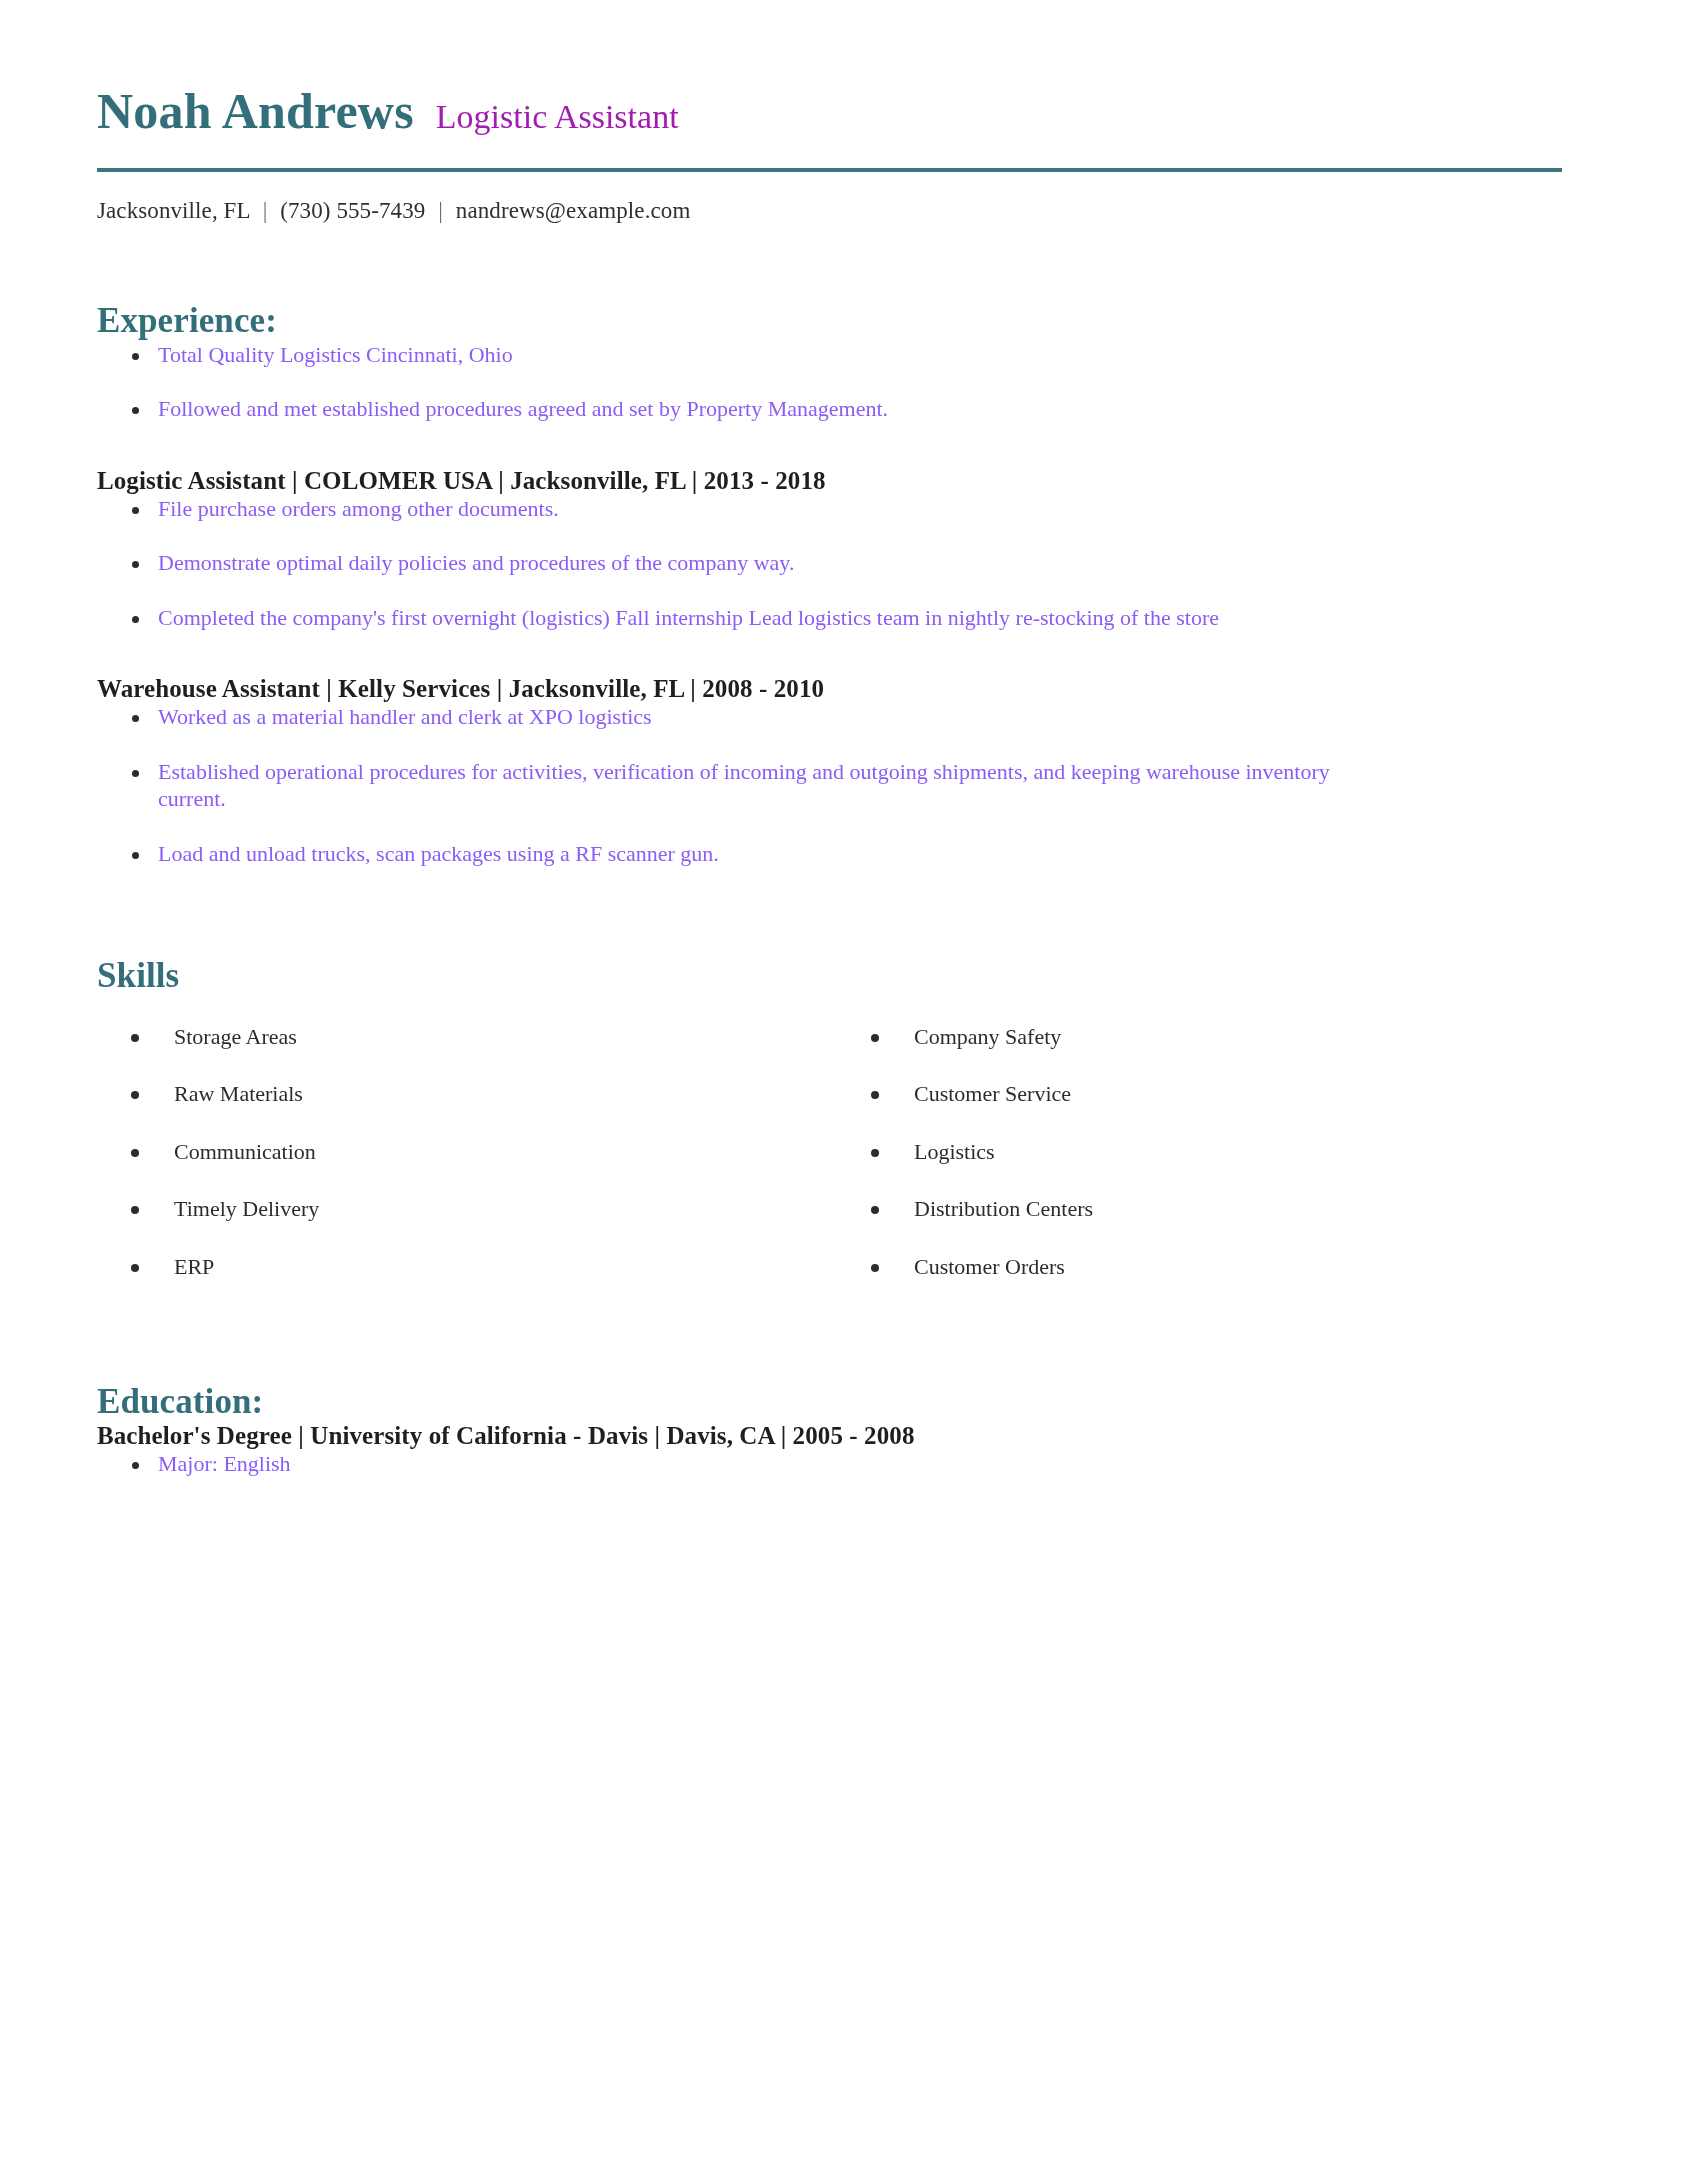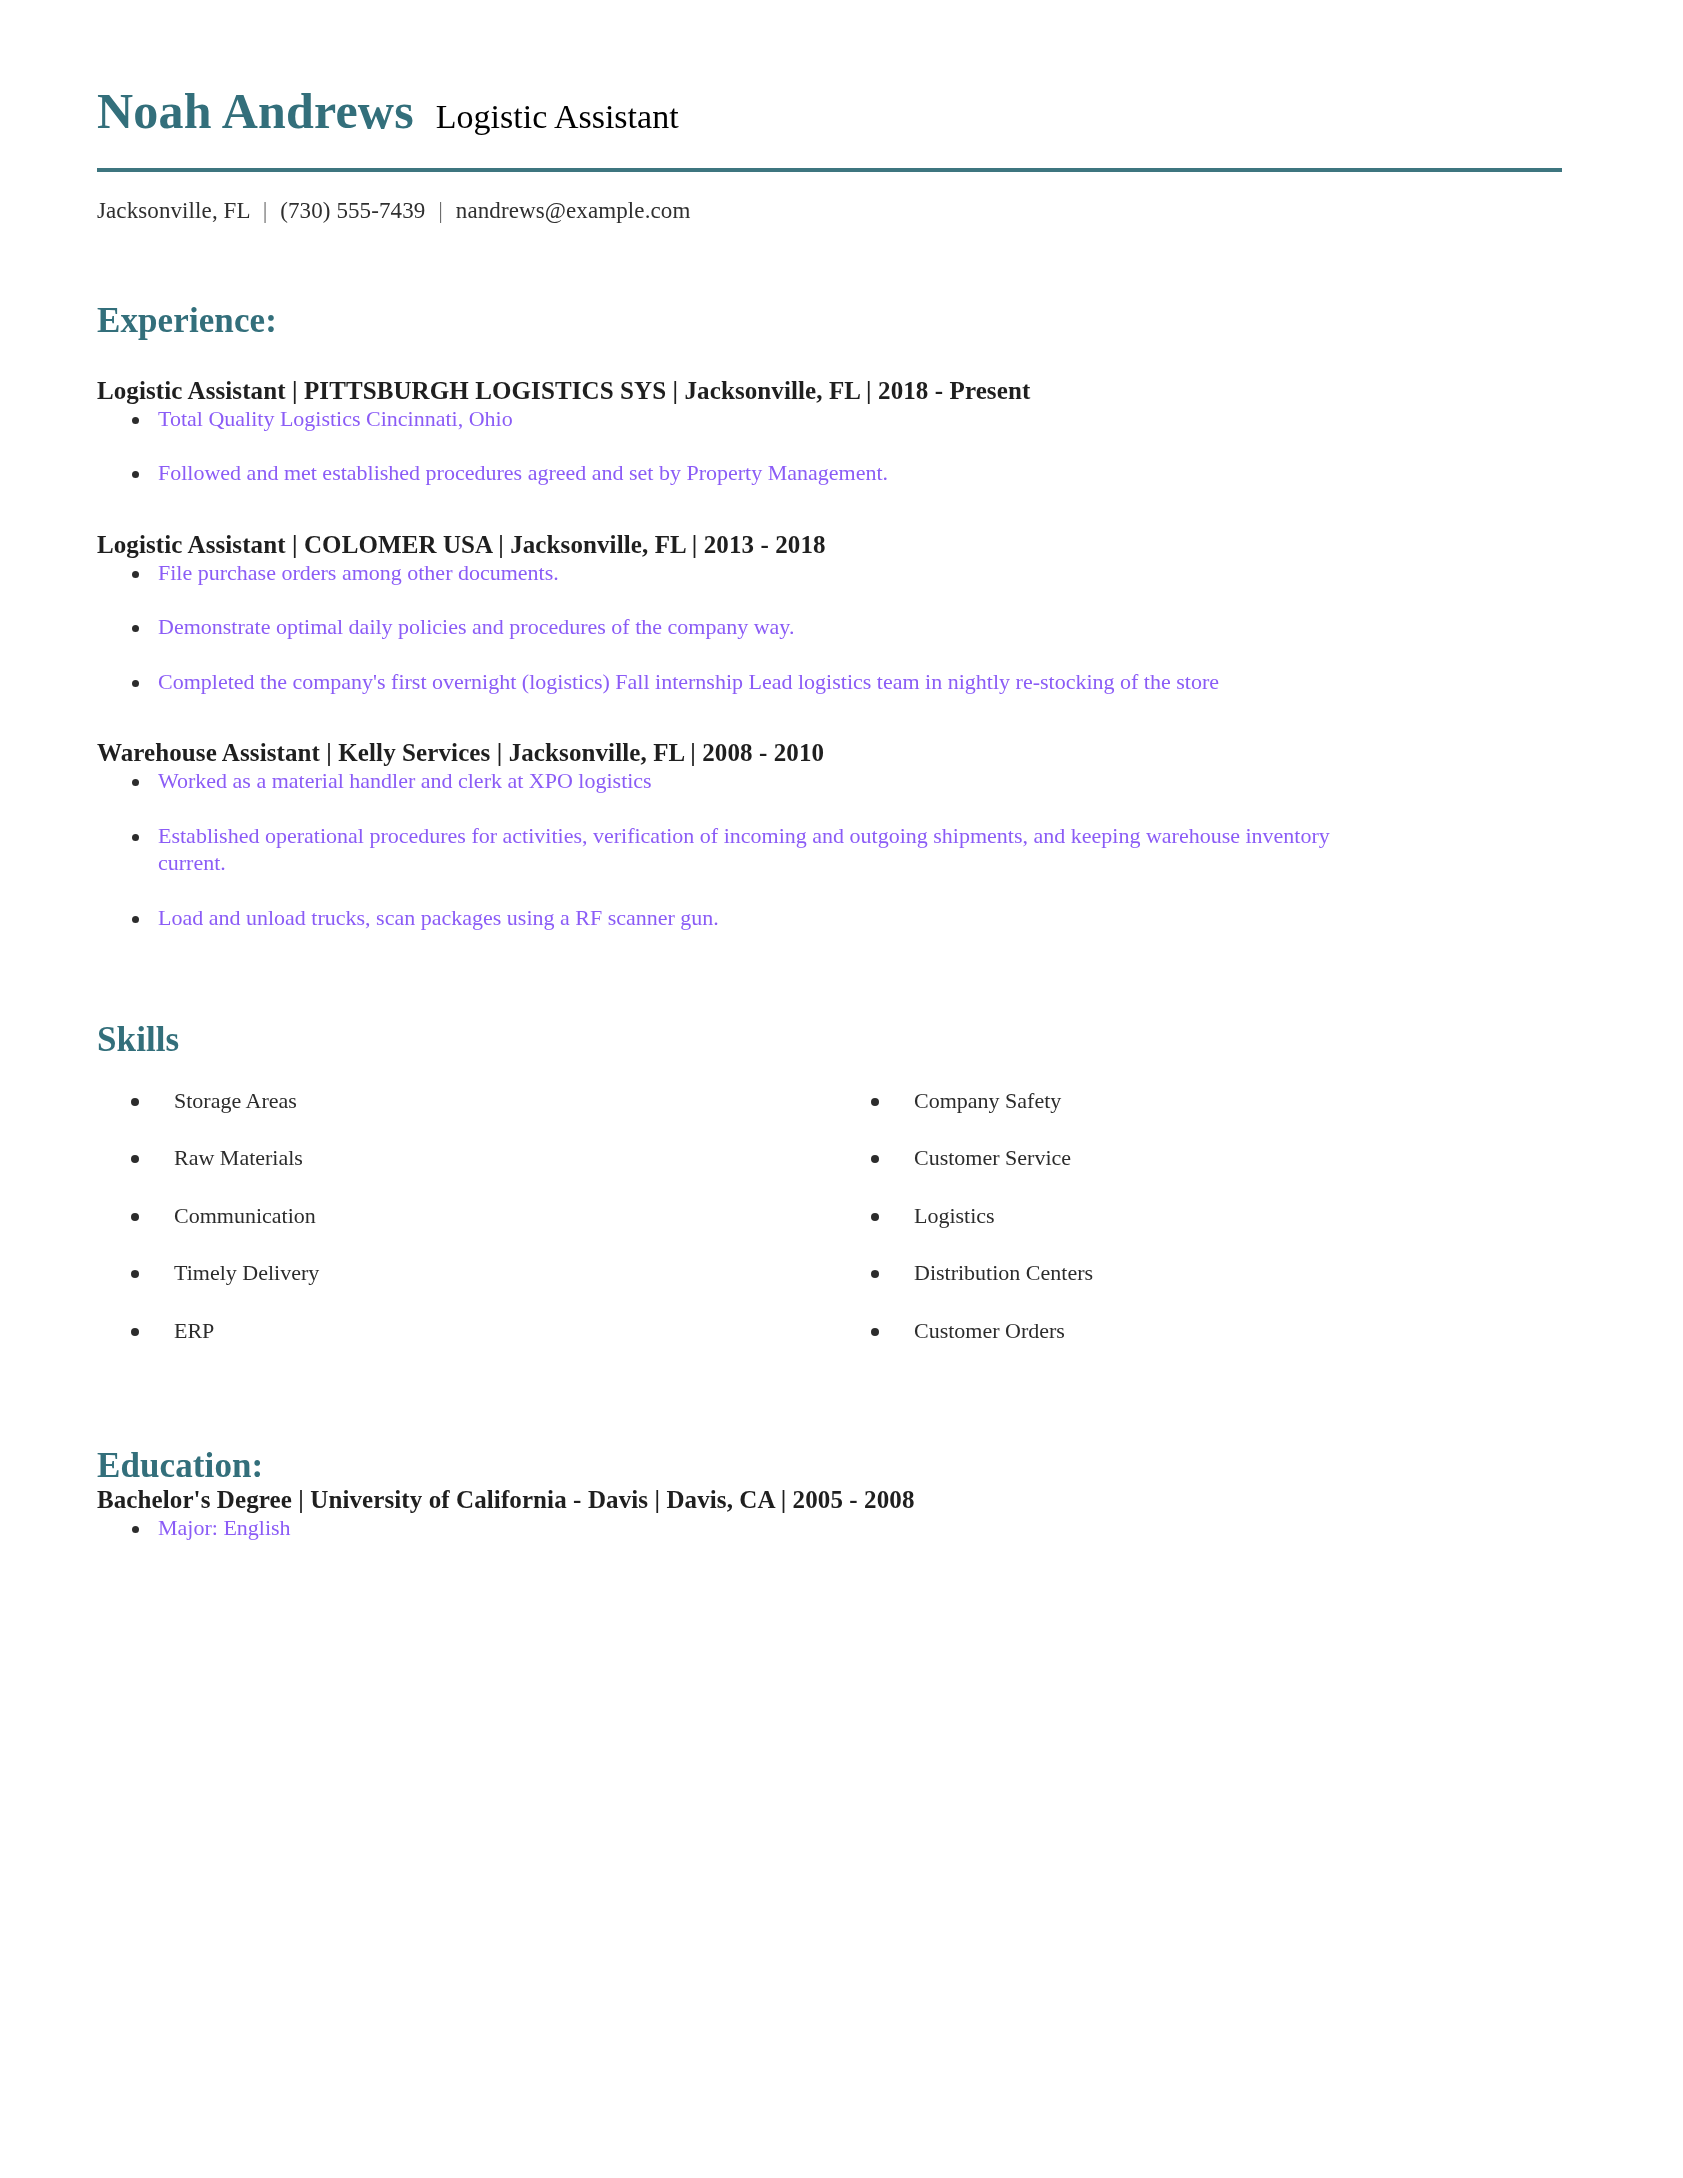--- a/index.html
+++ b/index.html
@@ -37,21 +37,21 @@
   .name {
     font-size: 50px;
     font-weight: bold;
     color: #336f7b;
     letter-spacing: 0.2px;
     line-height: 1.05;
   }
   .job-title {
     font-size: 34px;
     font-weight: normal;
-    color: #000000;
+    color: #a21caf;
     line-height: 1.05;
   }
   .rule {
     margin-top: 30px;
     height: 4px;
     background: #3d757f;
     width: 1465px;
   }
   .contact {
     margin-top: 26px;
@@ -164,21 +164,20 @@
       <span>(730) 555-7439</span>
       <span class="sep">|</span>
       <span>nandrews@example.com</span>
     </div>
   </div>
 
   <div class="section">
     <div class="section-title exp-head">Experience:</div>
 
     <div>
-      <div class="entry-title exp-entry-1">Logistic Assistant | PITTSBURGH LOGISTICS SYS | Jacksonville, FL |  2018 - Present</div>
       <ul class="bullets bullets-after-title">
         <li>Total Quality Logistics Cincinnati, Ohio</li>
         <li>Followed and met established procedures agreed and set by Property Management.</li>
       </ul>
     </div>
 
     <div>
       <div class="entry-title exp-entry">Logistic Assistant | COLOMER USA | Jacksonville, FL |  2013 - 2018</div>
       <ul class="bullets bullets-after-title">
         <li>File purchase orders among other documents.</li>

